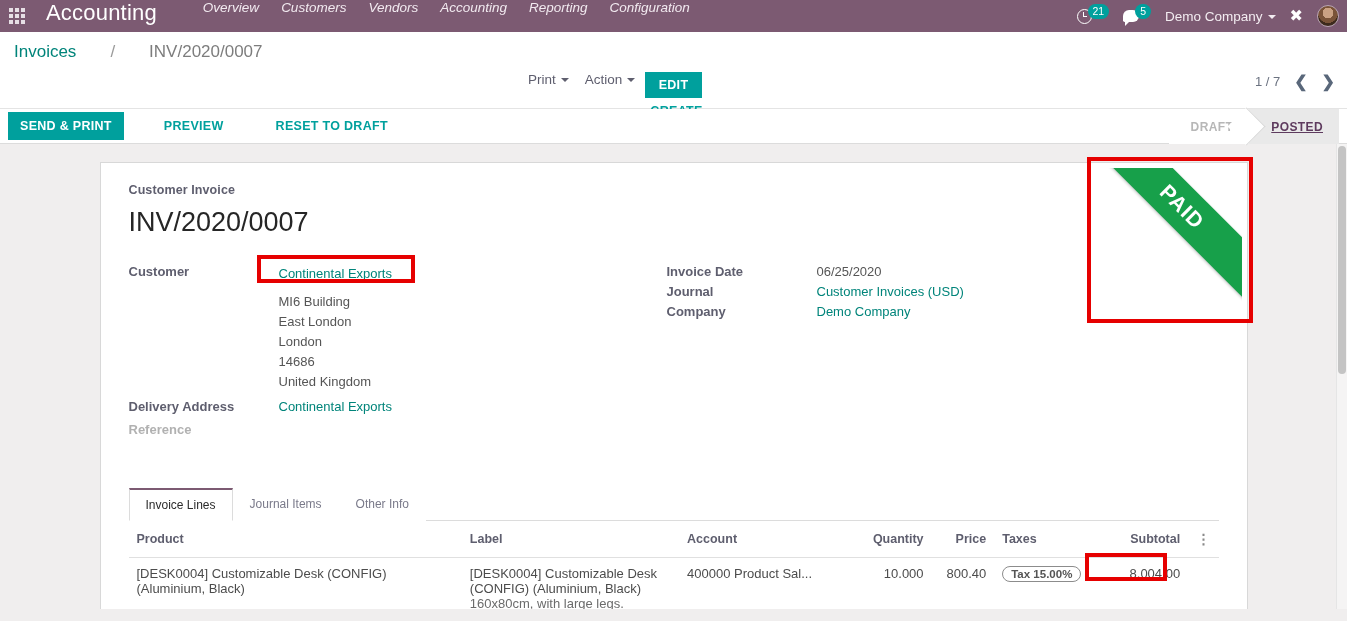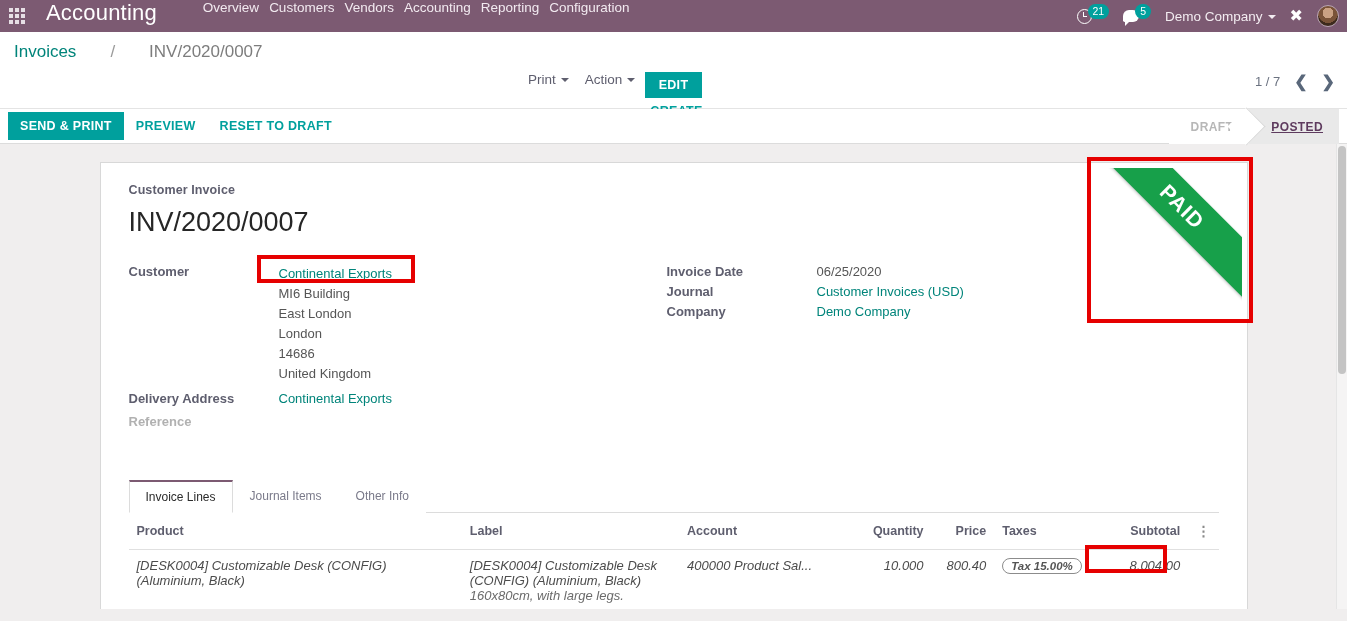--- a/index.html
+++ b/index.html
@@ -37,21 +37,22 @@
     font-weight: 400;
     color: #ffffff;
     margin-left: 12px;
     letter-spacing: .2px;
     white-space: nowrap;
   }
   .menu {
     display: flex;
     align-items: center;
     margin-left: 46px;
-    gap: 10px;
+    gap: 22px;
+    font-style: italic;
   }
   .menu a {
     color: #f2eaf0;
     font-size: 13.5px;
     text-decoration: none;
     white-space: nowrap;
     cursor: pointer;
   }
   .nav-right {
     position: absolute;
@@ -103,21 +104,21 @@
     padding:6px 12px; border:none; cursor:pointer; letter-spacing:.3px; margin-left:6px;
   }
   .cp-mid { position:absolute; left:528px; display:flex; gap:16px; align-items:center;}
   .cp-mid span { color:#5e5e6e; font-size:13.5px; cursor:pointer;}
   .pager { position:absolute; right:12px; display:flex; align-items:center; gap:14px; color:#6b7280; font-size:13px;}
   .pg-arrow { font-size:16px; color:#59677a; cursor:pointer; font-weight:bold;}
 
   
   .statusbar {
     background:#fff; border-bottom:1px solid #dcdcdc;
-    height:35px; display:flex; align-items:center; padding-left:8px; position:relative;
+    height:35px; display:flex; align-items:center; padding-left:8px; position:relative;gap:28px;
   }
   .sb-btn {
     font-size:12.5px; font-weight:bold; letter-spacing:.3px;
     padding:7px 12px; border:none; background:transparent; color:#00a09d; cursor:pointer;
   }
   .sb-btn.primary { background:#00a09d; color:#fff; }
   .stages { position:absolute; right:8px; top:0; height:35px; display:flex; align-items:stretch;}
   .stage {
     display:flex; align-items:center; padding:0 16px 0 22px;
     font-size:12px; font-weight:bold; letter-spacing:.4px; position:relative; cursor:pointer;
@@ -178,21 +179,21 @@
     color:#2b2b2b; border-color:#dcdcdc; border-top:2px solid #7c5a72;
     background:#fff; border-bottom:1px solid #fff;
   }
   table.lines { width:100%; border-collapse:collapse; margin-top:0; }
   table.lines th {
     font-size:12.5px; color:#5e5e6e; font-weight:bold;
     padding:10px 8px; border-bottom:1px solid #e0e0e0; text-align:left; white-space:nowrap;
   }
   table.lines th.num, table.lines td.num { text-align:right; }
   table.lines td {
-    font-size:13px; color:#4c4c4c; padding:8px; vertical-align:top; border-bottom:1px solid #f0f0f0;font-style:italic;
+    font-size:13px; color:#4c4c4c; padding:8px; vertical-align:top; border-bottom:1px solid #f0f0f0;
   }
   .tax-pill {
     display:inline-block; border:1px solid #8c8c8c; border-radius:10px;
     padding:1px 8px; font-size:11.5px; color:#555; font-weight:bold; white-space:nowrap;
   }
   .dots { color:#8a8a8a; font-size:14px; cursor:pointer; letter-spacing:0; }
   .sub-cell { position:relative; }
   .ann-sub { top:-5px; left:-10px; width:82px; height:28px; }
   .label-desc { color:#6b6b6b; }
 
@@ -293,21 +294,21 @@
 
     <div class="fields">
       <div class="col-left">
         <div class="frow">
           <div class="flabel">Customer</div>
           <div>
             <div class="cust-name-wrap">
               <span class="fval link">Continental Exports</span>
               <div class="ann-box ann-cust"></div>
             </div>
-            <div style="margin-top:4px">
+            <div style="margin-top:12px">
               <div class="addr-line">MI6 Building</div>
               <div class="addr-line">East London</div>
               <div class="addr-line">London</div>
               <div class="addr-line">14686</div>
               <div class="addr-line">United Kingdom</div>
             </div>
           </div>
         </div>
         <div class="frow" style="margin-top:4px">
           <div class="flabel">Delivery Address</div>

